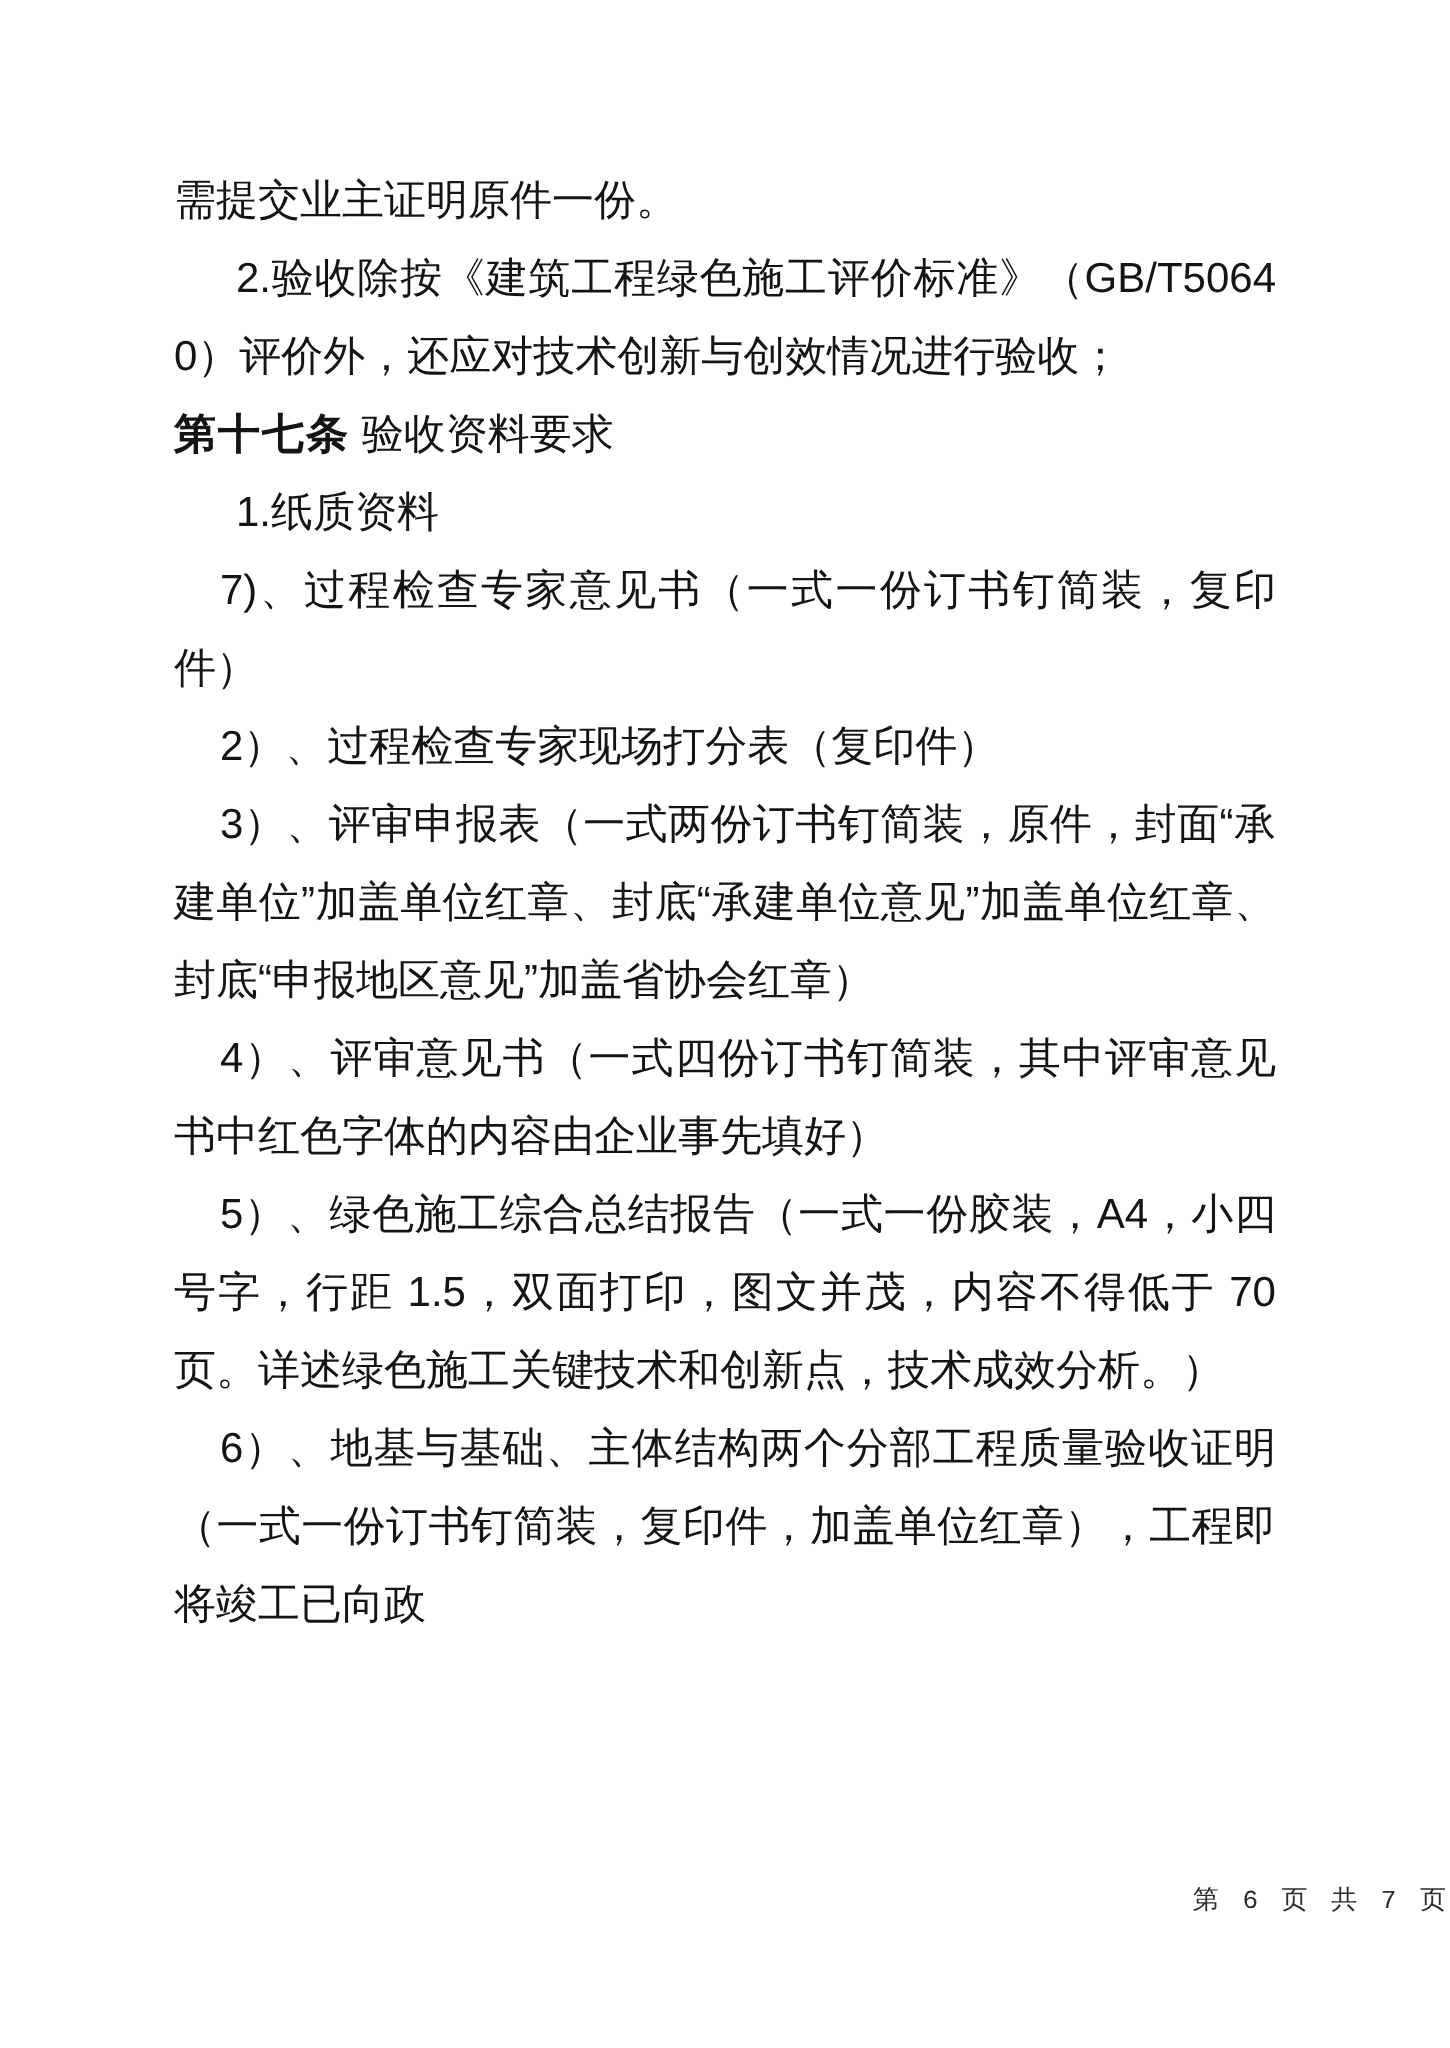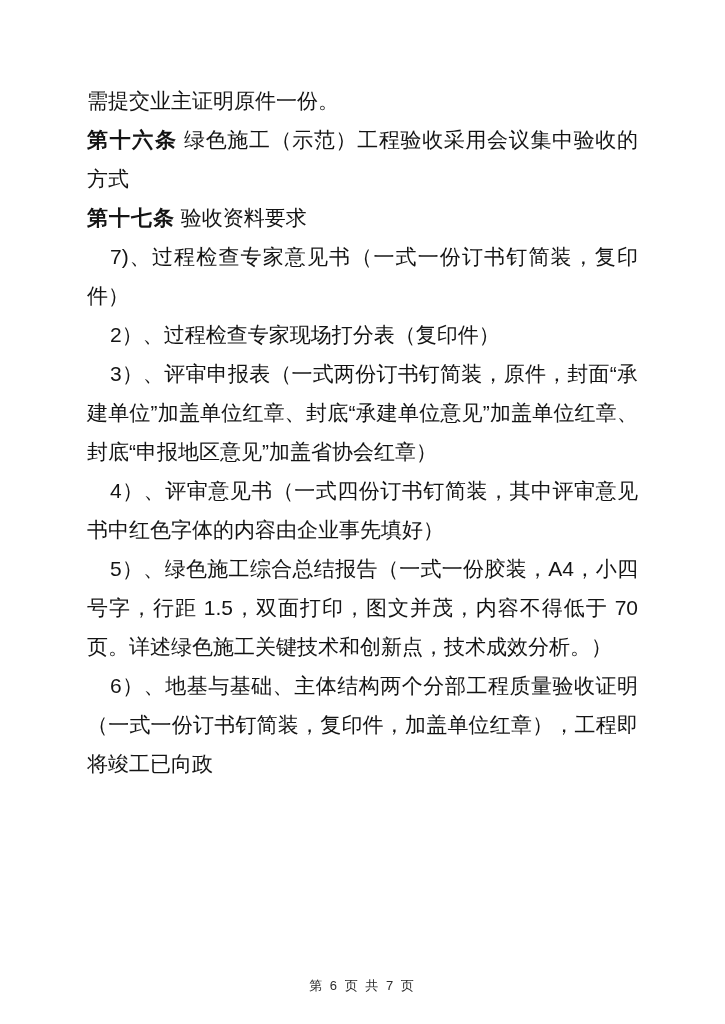--- a/index.html
+++ b/index.html
@@ -38,36 +38,36 @@
   .p-list         { text-indent: 23px; }
   .clause-num {
     font-weight: 700;
     letter-spacing: 1px;
   }
   .page-footer {
     position: absolute;
     left: 0;
     right: 0;
     top: 941px;
-    text-align: center;
-    font-family: Liberation Sans, sans-serif;
+    text-align: right;
+    font-family: Liberation Mono, monospace;
     font-size: 13px;
     color: #2b2b2b;
     letter-spacing: 2px;
-    margin-top: 36px;
   }
 </style>
 </head>
 <body>
 
 <div class="page">
   <div class="doc-body" id="doc-body">
       <p class="p-continuation">需提交业主证明原件一份。</p>
-      <p class="p-clause"><span class="clause-num">第十六条</span> 绿色施工（示范）工程验收采用会议集中验收的方式</p>
+      <p class="p-indent">2.验收除按《建筑工程绿色施工评价标准》（GB/T50640）评价外，还应对技术创新与创效情况进行验收；</p>
       <p class="p-clause"><span class="clause-num">第十七条</span> 验收资料要求</p>
+      <p class="p-indent">1.纸质资料</p>
       <p class="p-list">7)、过程检查专家意见书（一式一份订书钉简装，复印件）</p>
       <p class="p-list">2）、过程检查专家现场打分表（复印件）</p>
       <p class="p-list">3）、评审申报表（一式两份订书钉简装，原件，封面“承建单位”加盖单位红章、封底“承建单位意见”加盖单位红章、封底“申报地区意见”加盖省协会红章）</p>
       <p class="p-list">4）、评审意见书（一式四份订书钉简装，其中评审意见书中红色字体的内容由企业事先填好）</p>
       <p class="p-list">5）、绿色施工综合总结报告（一式一份胶装，A4，小四号字，行距 1.5，双面打印，图文并茂，内容不得低于 70 页。详述绿色施工关键技术和创新点，技术成效分析。）</p>
       <p class="p-list">6）、地基与基础、主体结构两个分部工程质量验收证明（一式一份订书钉简装，复印件，加盖单位红章），工程即将竣工已向政</p>
     </div>
   <div class="page-footer">第 6 页 共 7 页</div>
 </div>
 

